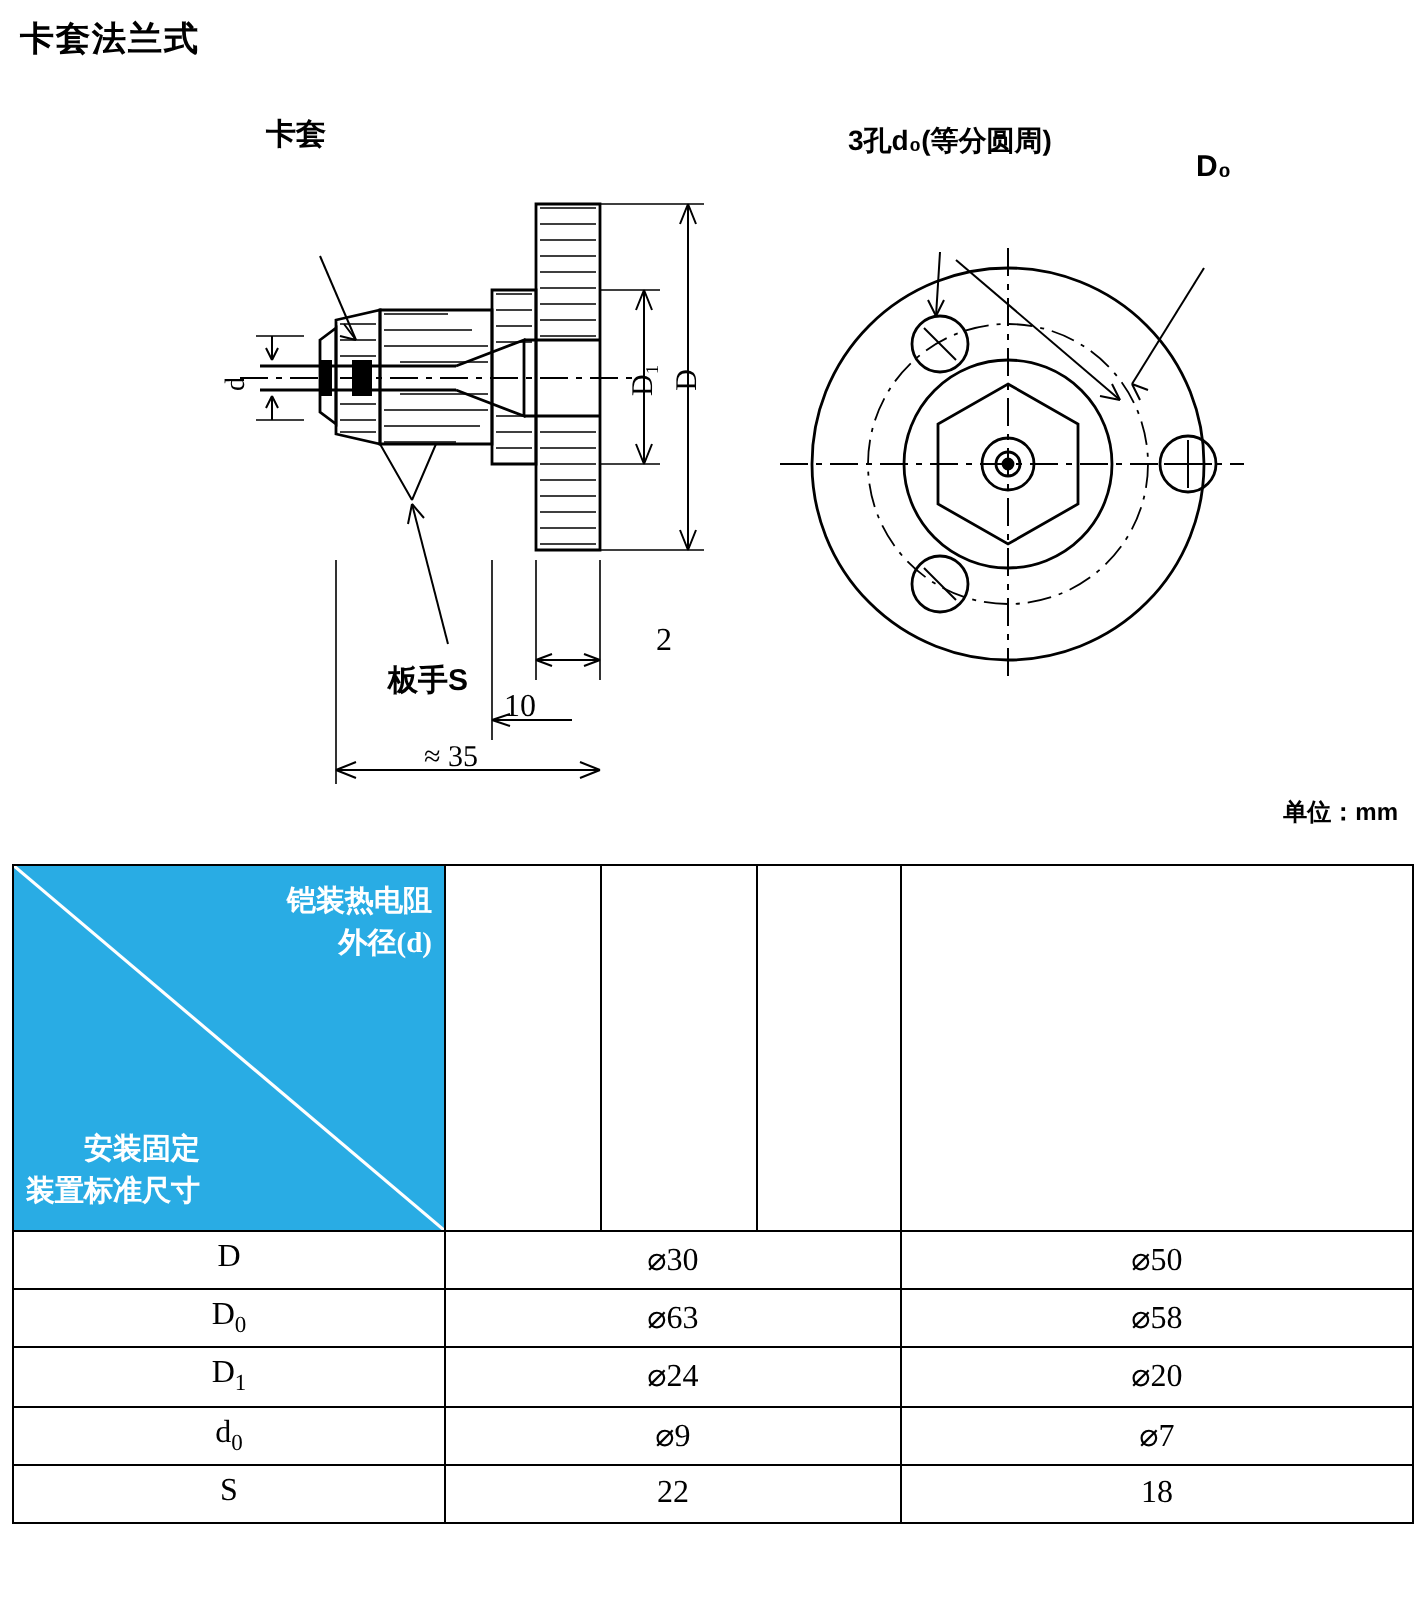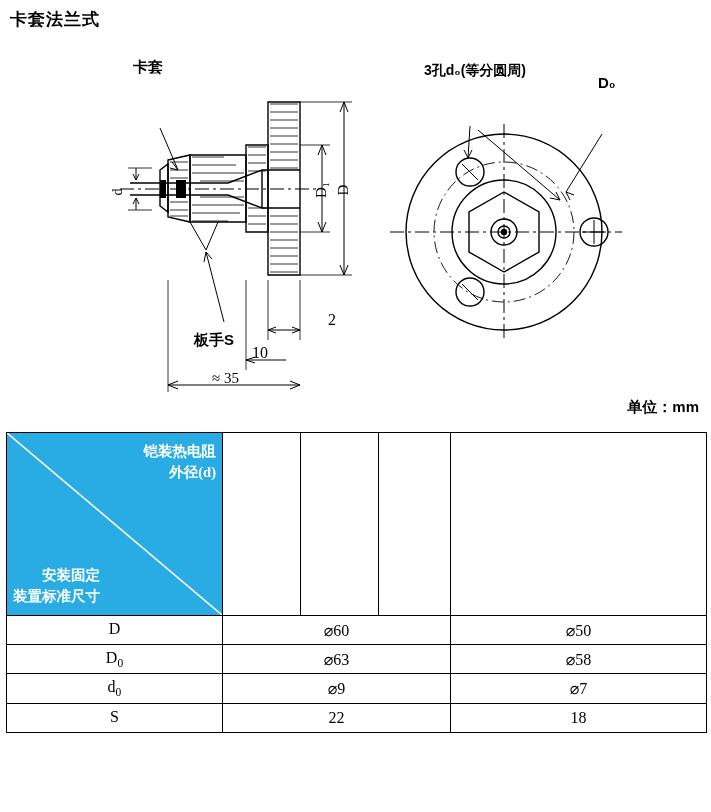--- a/index.html
+++ b/index.html
@@ -28,21 +28,21 @@
     position: absolute;
     left: 0;
     top: 40px;
     width: 711px;
     height: 360px;
   }
   .unit {
     position: absolute;
     right: 12px;
     top: 398px;
-    font-size: 15px;
+    font-size: 12px;
     font-weight: bold;
   }
   table.spec {
     position: absolute;
     left: 6px;
     top: 432px;
     width: 700px;
     border-collapse: collapse;
     table-layout: fixed;
   }
@@ -246,30 +246,35 @@
         </div>
       </td>
       <td class="head dia-head">⌀6</td>
       <td class="head dia-head">⌀5</td>
       <td class="head dia-head">⌀4</td>
       <td class="head dia-head">⌀3</td>
     </tr>
 
     <tr>
       <td class="rowlabel"><span>D</span><span class="sub"></span></td>
-      <td colspan="3">⌀60</td>
+      <td colspan="3">⌀30</td>
       <td>⌀50</td>
     </tr>
 
     <tr>
       <td class="rowlabel"><span>D</span><span class="sub">0</span></td>
       <td colspan="3">⌀63</td>
       <td>⌀58</td>
     </tr>
 
+    <tr>
+      <td class="rowlabel"><span>D</span><span class="sub">1</span></td>
+      <td colspan="3">⌀24</td>
+      <td>⌀20</td>
+    </tr>
 
     <tr>
       <td class="rowlabel"><span>d</span><span class="sub">0</span></td>
       <td colspan="3">⌀9</td>
       <td>⌀7</td>
     </tr>
 
     <tr>
       <td class="rowlabel"><span>S</span><span class="sub"></span></td>
       <td colspan="3">22</td>

